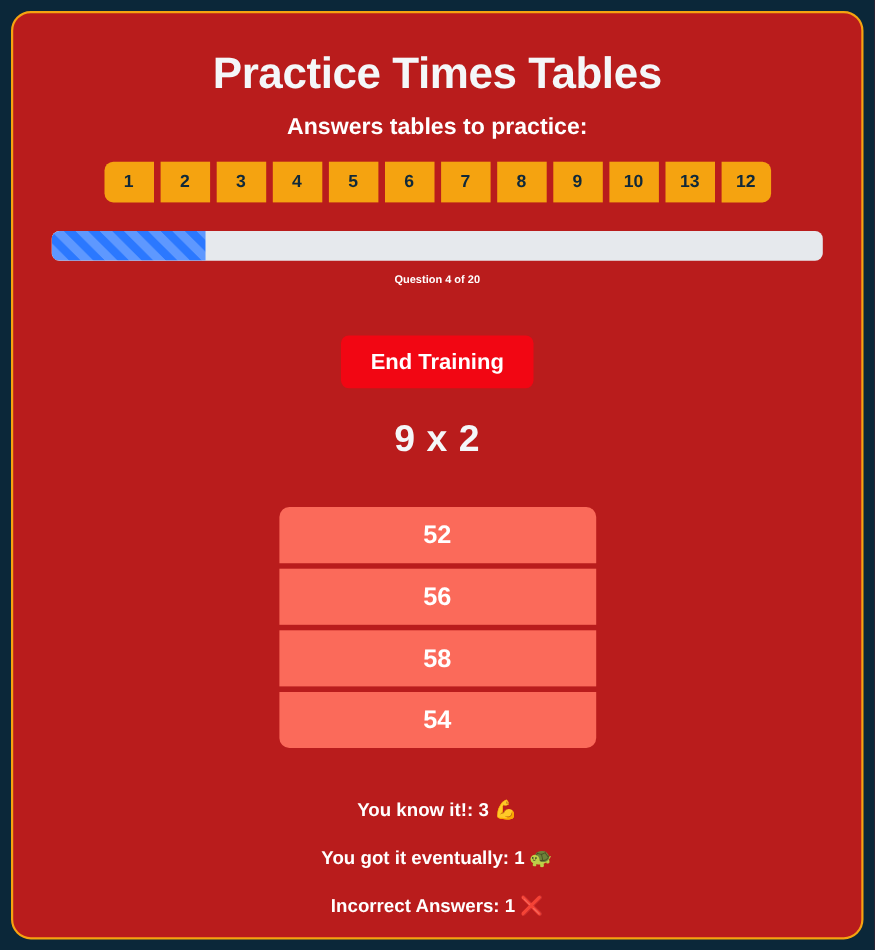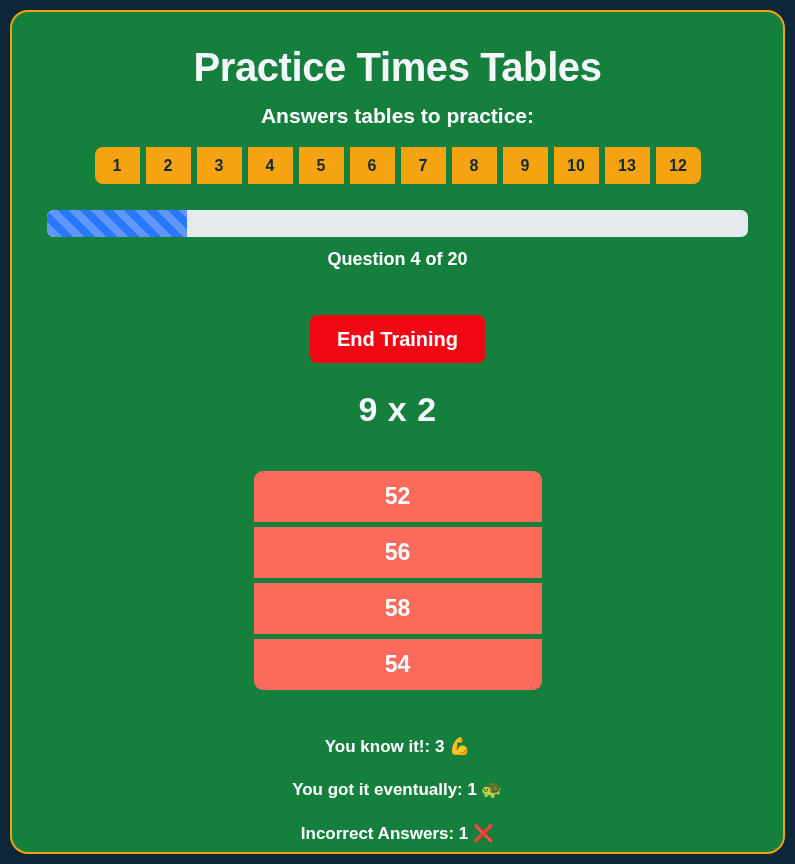--- a/index.html
+++ b/index.html
@@ -19,21 +19,21 @@
     background: #0b2739;
     padding: 10px;
   }
 
   .card {
     position: relative;
     width: 775px;
     height: 844px;
     border: 2px solid #f5a310;
     border-radius: 18px;
-    background: #15803d;
+    background: #b91c1c;
     overflow: hidden;
   }
 
   .page-title {
     text-align: center;
     color: #f4f7f9;
     font-size: 40px;
     font-weight: bold;
     letter-spacing: -0.4px;
     margin-top: 32px;
@@ -104,21 +104,21 @@
       transparent 75%,
       transparent
     );
     background-size: 22px 22px;
     border-radius: 7px 0 0 7px;
   }
 
   .progress-label {
     text-align: center;
     color: #ffffff;
-    font-size: 18px;
+    font-size: 10px;
     font-weight: bold;
     margin-top: 12px;
   }
 
   
   .end-row {
     display: flex;
     justify-content: center;
     margin-top: 45px;
   }

